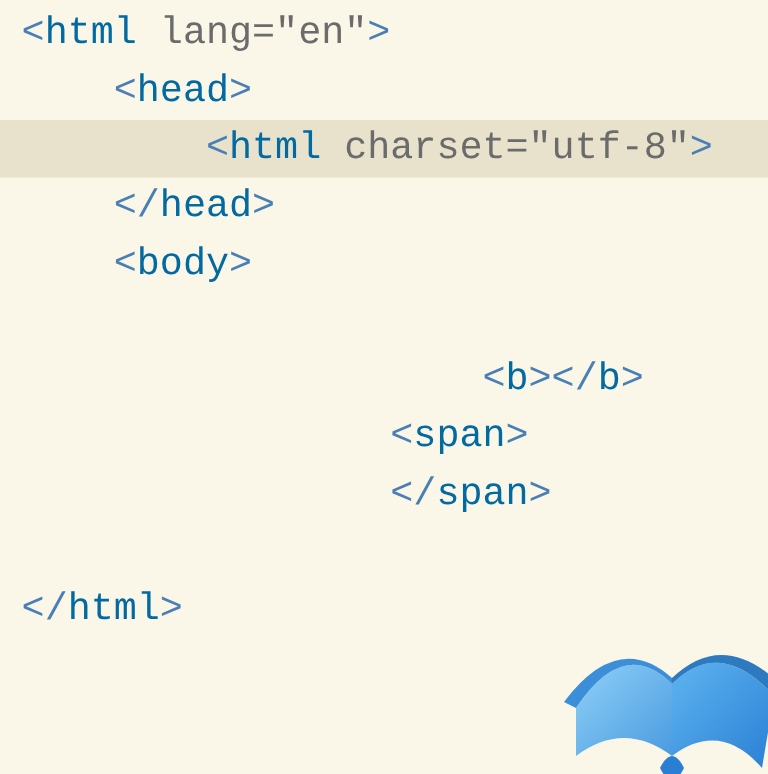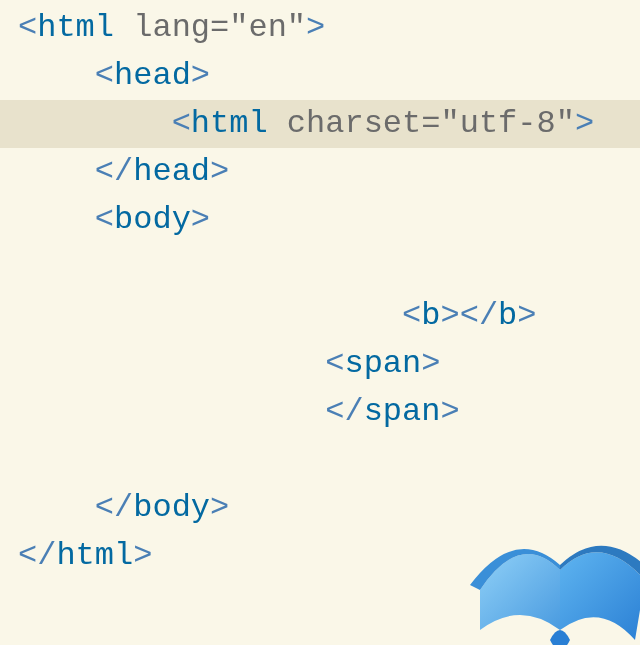--- a/index.html
+++ b/index.html
@@ -43,21 +43,20 @@
     <div class="line"><span class="angle">&lt;</span><span class="tag">html</span><span class="attr"> lang</span><span class="eq">=</span><span class="str">"en"</span><span class="angle">&gt;</span></div>
     <div class="line">    <span class="angle">&lt;</span><span class="tag">head</span><span class="angle">&gt;</span></div>
     <div class="line highlighted">        <span class="angle">&lt;</span><span class="tag">html</span><span class="attr"> charset</span><span class="eq">=</span><span class="str">"utf-8"</span><span class="angle">&gt;</span></div>
     <div class="line">    <span class="angle">&lt;/</span><span class="tag">head</span><span class="angle">&gt;</span></div>
     <div class="line">    <span class="angle">&lt;</span><span class="tag">body</span><span class="angle">&gt;</span></div>
     <div class="line">&nbsp;</div>
     <div class="line">                    <span class="angle">&lt;</span><span class="tag">b</span><span class="angle">&gt;</span><span class="angle">&lt;/</span><span class="tag">b</span><span class="angle">&gt;</span></div>
     <div class="line">                <span class="angle">&lt;</span><span class="tag">span</span><span class="angle">&gt;</span></div>
     <div class="line">                <span class="angle">&lt;/</span><span class="tag">span</span><span class="angle">&gt;</span></div>
     <div class="line">&nbsp;</div>
-    <div class="line">    <span class="angle">&lt;/</span><span class="tag">body</span><span class="angle">&gt;</span></div>
     <div class="line"><span class="angle">&lt;/</span><span class="tag">html</span><span class="angle">&gt;</span></div>
   </div>
 
 <svg class="book-icon" viewBox="0 0 200 150" xmlns="http://www.w3.org/2000/svg">
   <defs>
     <linearGradient id="bookGrad1" x1="0%" y1="0%" x2="100%" y2="100%">
       <stop offset="0%" stop-color="#5eb4f0"></stop>
       <stop offset="100%" stop-color="#2a7fd4"></stop>
     </linearGradient>
     <linearGradient id="bookGrad2" x1="0%" y1="0%" x2="100%" y2="100%">

